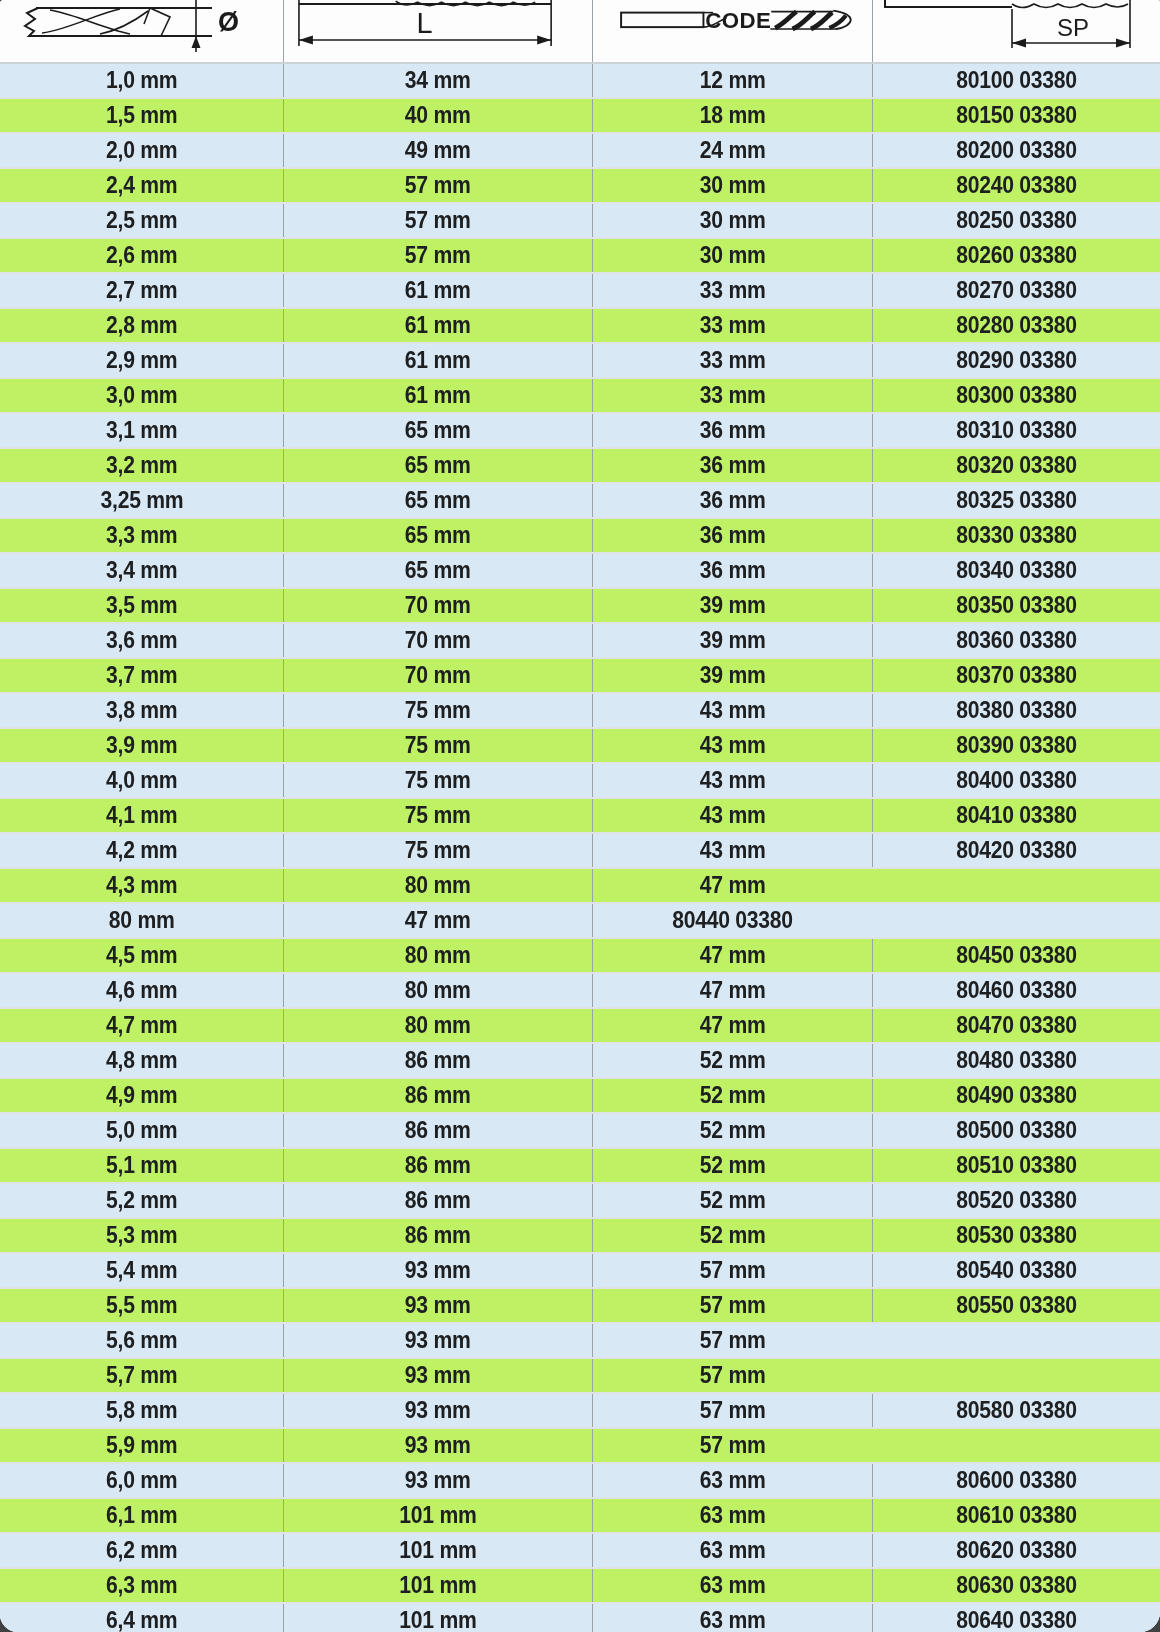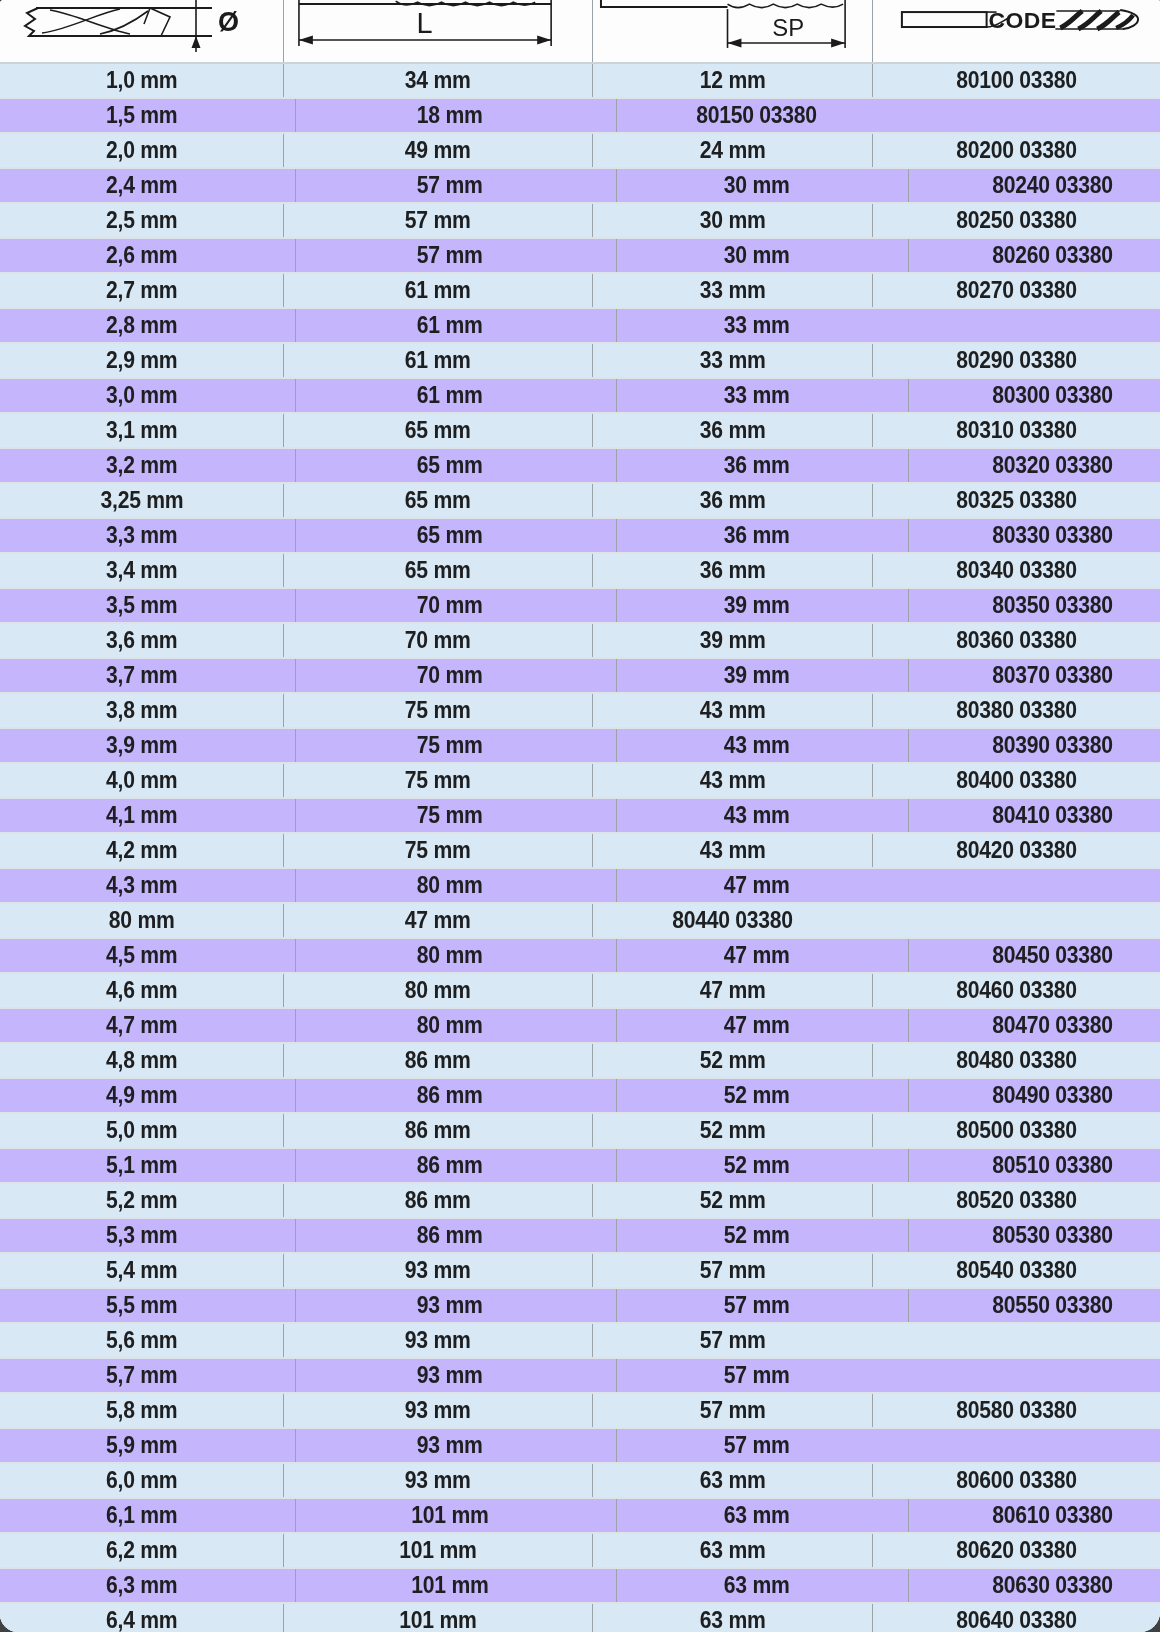--- a/index.html
+++ b/index.html
@@ -34,21 +34,21 @@
   .diagram-thin{stroke:#1b1b1b;fill:none;stroke-width:1.6;}
   .diagram-fill{fill:#1b1b1b;stroke:none;}
   .dim-label{fill:#1b1b1b;font-family:"Liberation Sans","DejaVu Sans",sans-serif;}
   
   .tbody{display:block;}
   .row{
     height:35px;box-sizing:border-box;
     border-bottom:2px solid #dde3e6;
   }
   .row-blue{background:#d8e8f4;}
-  .row-white{background:#c4b5fd;gap:12px;}
+  .row-white{background:#bef264;}
   .td{
     display:flex;align-items:center;justify-content:center;
     height:100%;box-sizing:border-box;
     font-size:23px;font-weight:700;color:#1e1f21;
     letter-spacing:-0.3px;
   }
   .td span{display:inline-block;transform:scaleX(0.92);white-space:nowrap;}
   .partial-row{
     height:40px;background:#fafbfc;box-sizing:border-box;
   }
@@ -93,54 +93,54 @@
         <path class="diagram-thin" d="M268,0 V46"></path>
 
         <path class="diagram-thin" d="M15,40 H268"></path>
         <polygon class="diagram-fill" points="15,40 29,35.5 29,44.5"></polygon>
         <polygon class="diagram-fill" points="268,40 254,35.5 254,44.5"></polygon>
         <text class="dim-label" x="141" y="33" font-size="29" font-weight="500" text-anchor="middle">L</text>
       </svg>
     </div>
 
     <div class="th">
-      <svg width="280" height="62" viewBox="0 0 280 62">
-
-        <path class="diagram-stroke" d="M8,0 V7 H135"></path>
-
-        <path class="diagram-thin" d="M135,4 Q145,11 157,4 Q169,11 181,4 Q193,11 205,4 Q217,11 229,4 Q241,10 251,4"></path>
-
-        <path class="diagram-thin" d="M135,9 V48"></path>
-        <path class="diagram-thin" d="M253,0 V48"></path>
-
-        <path class="diagram-thin" d="M135,43 H253"></path>
-        <polygon class="diagram-fill" points="135,43 149,38.5 149,47.5"></polygon>
-        <polygon class="diagram-fill" points="253,43 239,38.5 239,47.5"></polygon>
-        <text class="dim-label" x="196" y="36" font-size="24" font-weight="500" text-anchor="middle">SP</text>
-      </svg>
-    </div>
-
-    <div class="th">
       <svg width="288" height="62" viewBox="0 0 288 62">
 
         <rect class="diagram-stroke" x="29" y="12" width="85" height="15"></rect>
 
         <path class="diagram-thin" d="M114,27 C124,27 129,21 138,17"></path>
         <path class="diagram-thin" d="M114,12 H124"></path>
         <text class="dim-label" x="150" y="28" font-size="23" font-weight="800" text-anchor="middle" letter-spacing="0.5">CODE</text>
 
         <path class="diagram-thin" d="M184,11 H248"></path>
         <path class="diagram-thin" d="M183,29 H252"></path>
         <path class="diagram-stroke" d="M248,10 C260,12 266,15.5 266,19.5 C266,24 259,28 251,29" stroke-width="2.4"></path>
         <path d="M188,28 C198,23 203,16 210,11" stroke="#1b1b1b" stroke-width="5" fill="none"></path>
         <path d="M206,29 C217,24 222,16 229,11" stroke="#1b1b1b" stroke-width="5" fill="none"></path>
         <path d="M225,29 C236,24 241,16 247,12" stroke="#1b1b1b" stroke-width="5" fill="none"></path>
         <path d="M244,28 C253,24 258,19 261,15" stroke="#1b1b1b" stroke-width="4.5" fill="none"></path>
       </svg>
     </div>
+
+    <div class="th">
+      <svg width="280" height="62" viewBox="0 0 280 62">
+
+        <path class="diagram-stroke" d="M8,0 V7 H135"></path>
+
+        <path class="diagram-thin" d="M135,4 Q145,11 157,4 Q169,11 181,4 Q193,11 205,4 Q217,11 229,4 Q241,10 251,4"></path>
+
+        <path class="diagram-thin" d="M135,9 V48"></path>
+        <path class="diagram-thin" d="M253,0 V48"></path>
+
+        <path class="diagram-thin" d="M135,43 H253"></path>
+        <polygon class="diagram-fill" points="135,43 149,38.5 149,47.5"></polygon>
+        <polygon class="diagram-fill" points="253,43 239,38.5 239,47.5"></polygon>
+        <text class="dim-label" x="196" y="36" font-size="24" font-weight="500" text-anchor="middle">SP</text>
+      </svg>
+    </div>
   </div>
 
   <div class="tbody">
 
       <div class="grid-row row row-blue">
         <div class="td">
           <span>1,0 mm</span>
         </div>
         <div class="td">
           <span>34 mm</span>
@@ -151,20 +151,23 @@
         <div class="td">
           <span>80100 03380</span>
         </div>
       </div>
 
       <div class="grid-row row row-white">
         <div class="td">
           <span>1,5 mm</span>
         </div>
         <div class="td">
+          <span>40 mm</span>
+        </div>
+        <div class="td">
           <span>18 mm</span>
         </div>
         <div class="td">
           <span>80150 03380</span>
         </div>
       </div>
 
       <div class="grid-row row row-blue">
         <div class="td">
           <span>2,0 mm</span>
@@ -242,20 +245,23 @@
 
       <div class="grid-row row row-white">
         <div class="td">
           <span>2,8 mm</span>
         </div>
         <div class="td">
           <span>61 mm</span>
         </div>
         <div class="td">
           <span>33 mm</span>
+        </div>
+        <div class="td">
+          <span>80280 03380</span>
         </div>
       </div>
 
       <div class="grid-row row row-blue">
         <div class="td">
           <span>2,9 mm</span>
         </div>
         <div class="td">
           <span>61 mm</span>
         </div>

